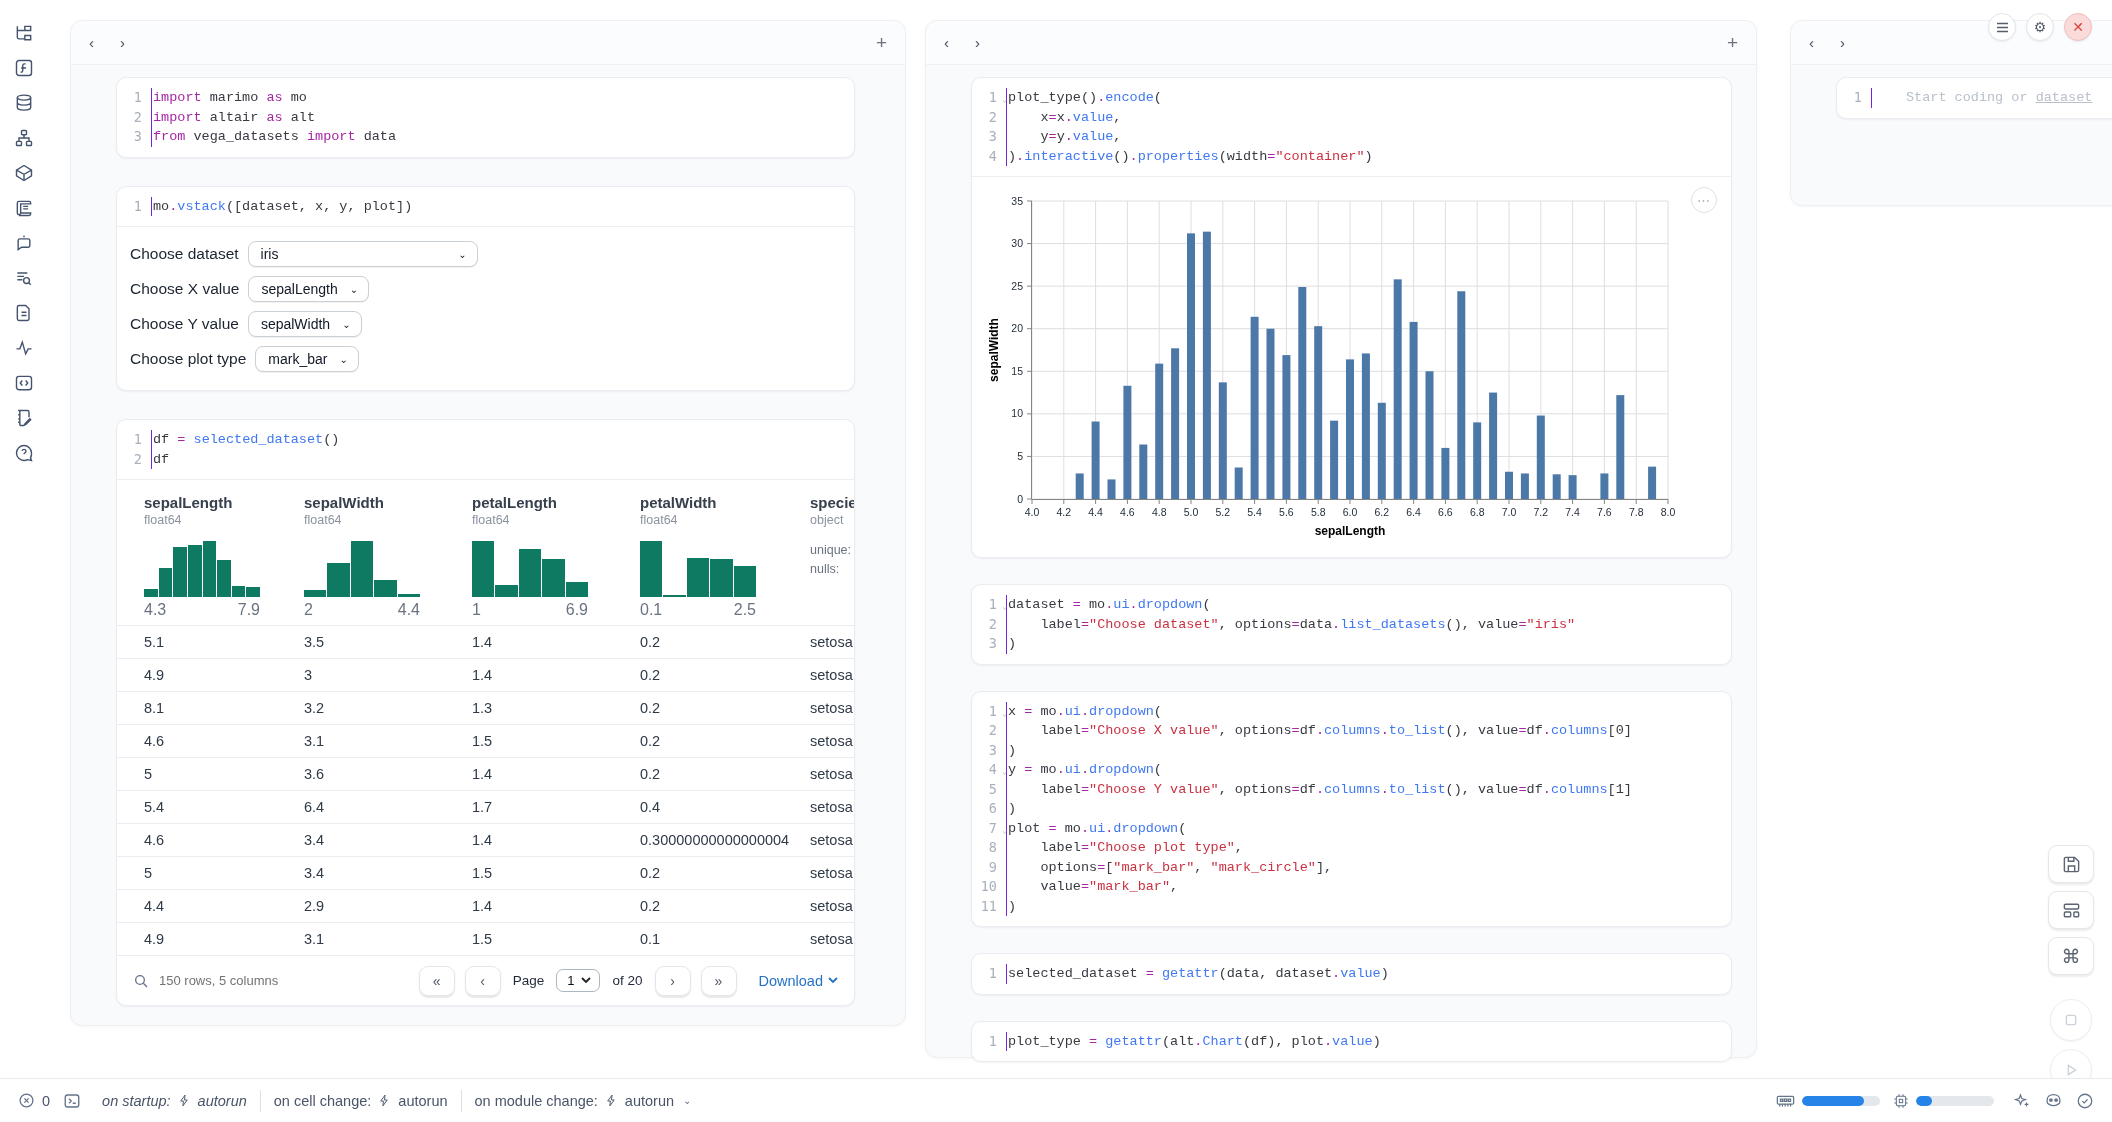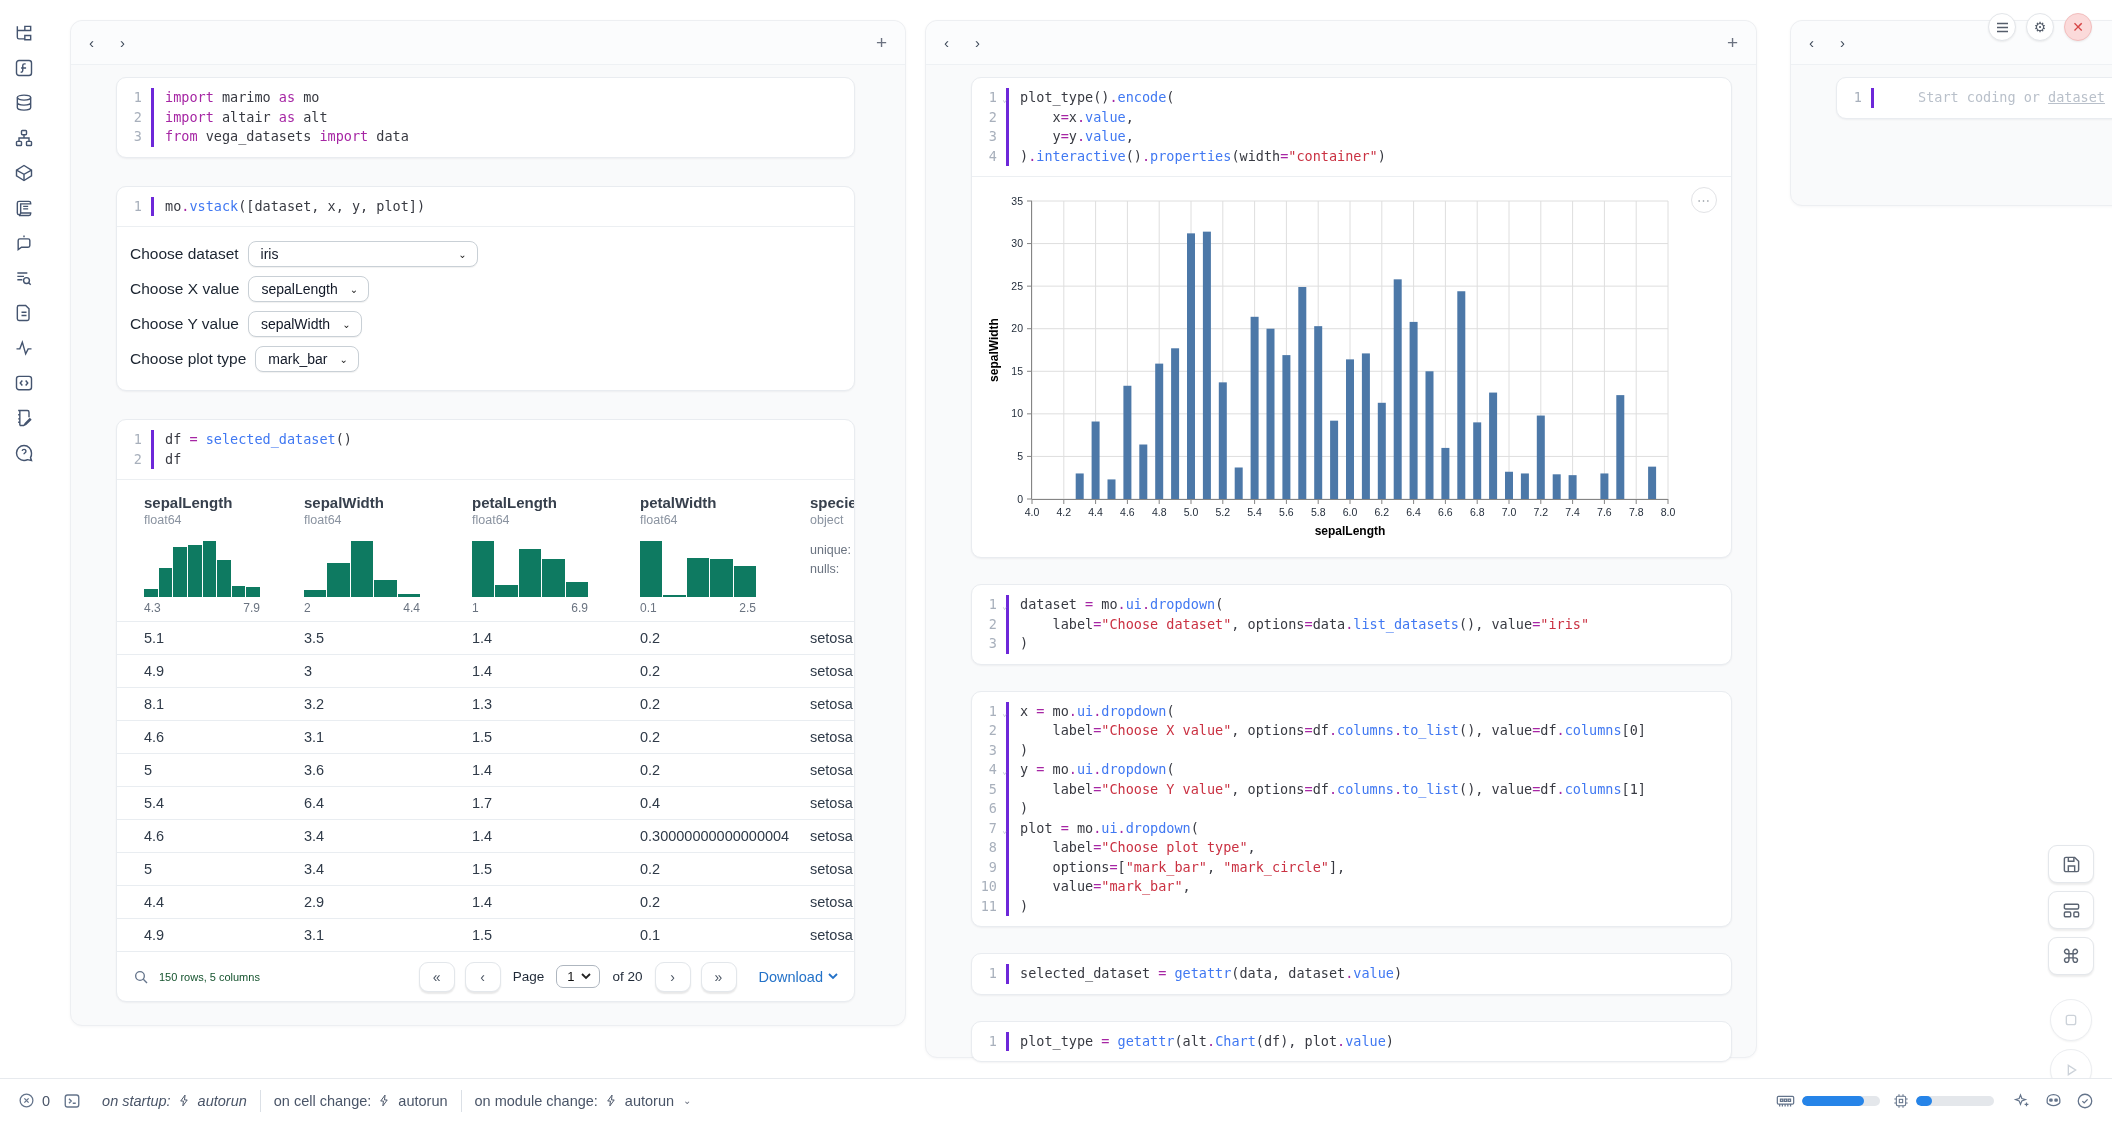--- a/index.html
+++ b/index.html
@@ -27,21 +27,21 @@
   #panel-left .pbody { padding-right:50px; gap:28px; padding-top:12px; }
   #panel-mid  .pbody { gap:26px; padding-top:12px; }
 
   
   .cell { background:#fff; border:1px solid #e9ecf0; border-radius:10px;
     box-shadow:0 1px 2px rgba(15,23,42,.05); overflow:hidden; }
   .codewrap { padding:10px 14px 10px 0; }
   .cl { display:flex; font-family:"DejaVu Sans Mono", monospace; font-size:13.5px; line-height:19.5px; }
   .ln { width:34px; text-align:right; color:#a8b0bc; padding-right:9px; flex:none; position:relative; }
   .fold { position:absolute; right:-1px; top:2px; font-size:8px; color:#b6bdc7; }
-  .lc { border-left:3px solid #6d28d9; padding-left:11px; white-space:pre; color:#383a42; flex:1; }
+  .lc { border-left:1px solid #6d28d9; padding-left:1px; white-space:pre; color:#383a42; flex:1;font-family:Liberation Mono, monospace; }
   .t-p { color:#383a42; } .t-k { color:#a626a4; } .t-f { color:#4078f2; }
   .t-s { color:#ca3142; } .t-ph { color:#b9c0ca;margin-left:33px; } .t-phu { color:#b9c0ca; text-decoration:underline; }
   .outdiv { border-top:1px solid #eceff2; }
 
   
   .controls { padding:14px 0 18px 13px; display:flex; flex-direction:column; gap:9px; }
   .ctl-row { display:flex; align-items:center; gap:9px; }
   .ctl-label { font-size:15.5px; color:#1b2430; }
   .select { display:flex; align-items:center; gap:12px; background:#fff; border:1px solid #c9d0d6;
     border-radius:8px; box-shadow:0 1px 1px rgba(0,0,0,.06); padding:4px 10px 4px 12px;
@@ -49,27 +49,27 @@
   .select.wide { width:230px; justify-content:space-between; }
   .selchev { color:#222; font-size:10px; }
 
   
   .tbl { border-top:1px solid #eceff2; overflow:hidden; }
   .thead { display:grid; grid-template-columns:160px 168px 168px 170px 120px; padding:14px 0 6px 27px; }
   .thname { font-size:15px; font-weight:bold; color:#37404d; white-space:nowrap; overflow:hidden; }
   .thtype { font-size:12.5px; color:#8a93a0; margin-top:2px; white-space:nowrap; overflow:hidden; }
   .hist { margin-top:14px; width:116px; height:56px; display:flex; align-items:flex-end; gap:1px; }
   .hist .hbar { flex:1; background:#0e7a61; }
-  .histmm { width:116px; display:flex; justify-content:space-between; font-size:12px; color:#6a7380; margin-top:4px; }
+  .histmm { width:116px; display:flex; justify-content:space-between; font-size:16px; color:#6a7380; margin-top:4px; }
   .thmeta { margin-top:14px; font-size:12.5px; color:#6a7380; line-height:19px; white-space:nowrap; }
   .trow { display:grid; grid-template-columns:160px 168px 168px 170px 120px; padding-left:27px;
     height:33px; align-items:center; border-top:1px solid #e9edf1; font-size:14.5px; color:#2f3a48; }
   .trow > div { white-space:nowrap; overflow:hidden; }
   .tfoot { border-top:1px solid #e9edf1; height:50px; display:flex; align-items:center; padding:0 16px; gap:10px; }
-  .tf-count { font-size:11px; color:#14532d; }
+  .tf-count { font-size:13px; color:#737373; }
   .pbtn { width:36px; height:30px; border:1px solid #e3e7eb; border-radius:9px; background:#fff;
     box-shadow:0 1.5px 1.5px rgba(0,0,0,.09); color:#4b5563; font-size:14px;
     display:flex; align-items:center; justify-content:center; cursor:pointer; }
   .pg-label { font-size:13.5px; color:#1f2937; margin:0 2px; }
   .pg-select { display:flex; align-items:center; gap:7px; border:1px solid #aeb6bf; border-radius:7px;
     background:#fff; padding:3px 8px 3px 10px; font-size:13px; color:#111; cursor:pointer; }
   .dl { display:flex; align-items:center; gap:5px; color:#2472c8; font-size:14.5px; margin-left:12px; cursor:pointer; }
 
   
   .chartout { position:relative; padding:12px 10px 14px 14px; }

